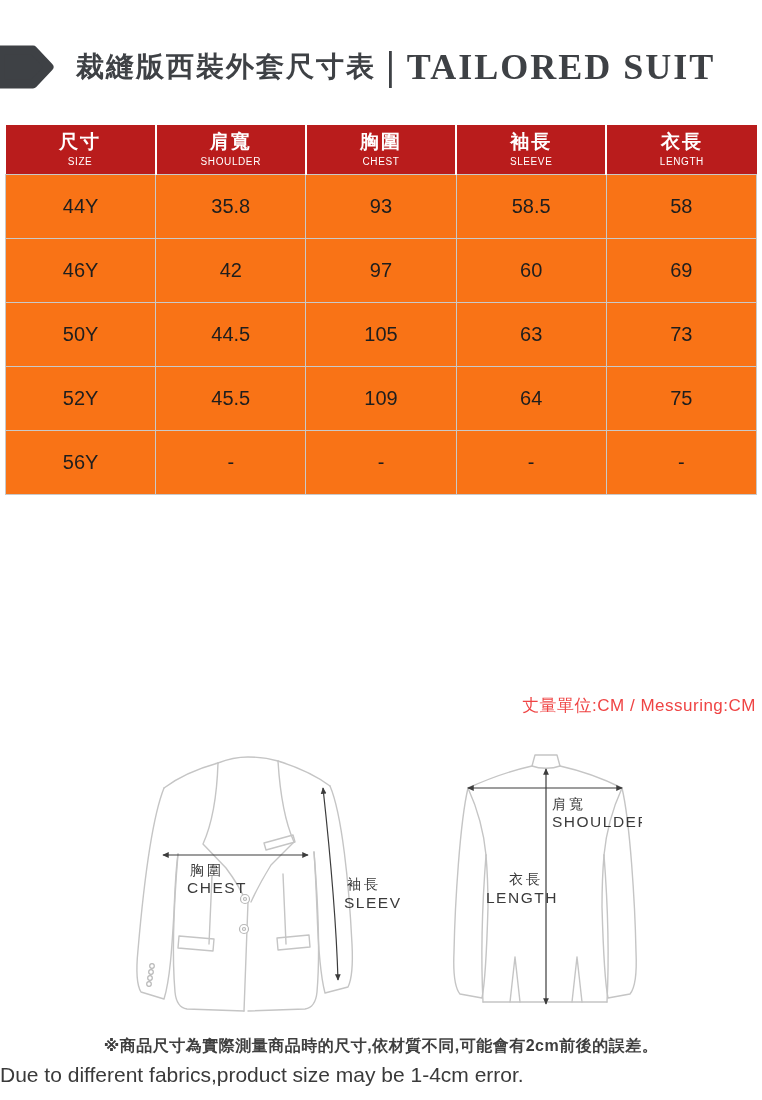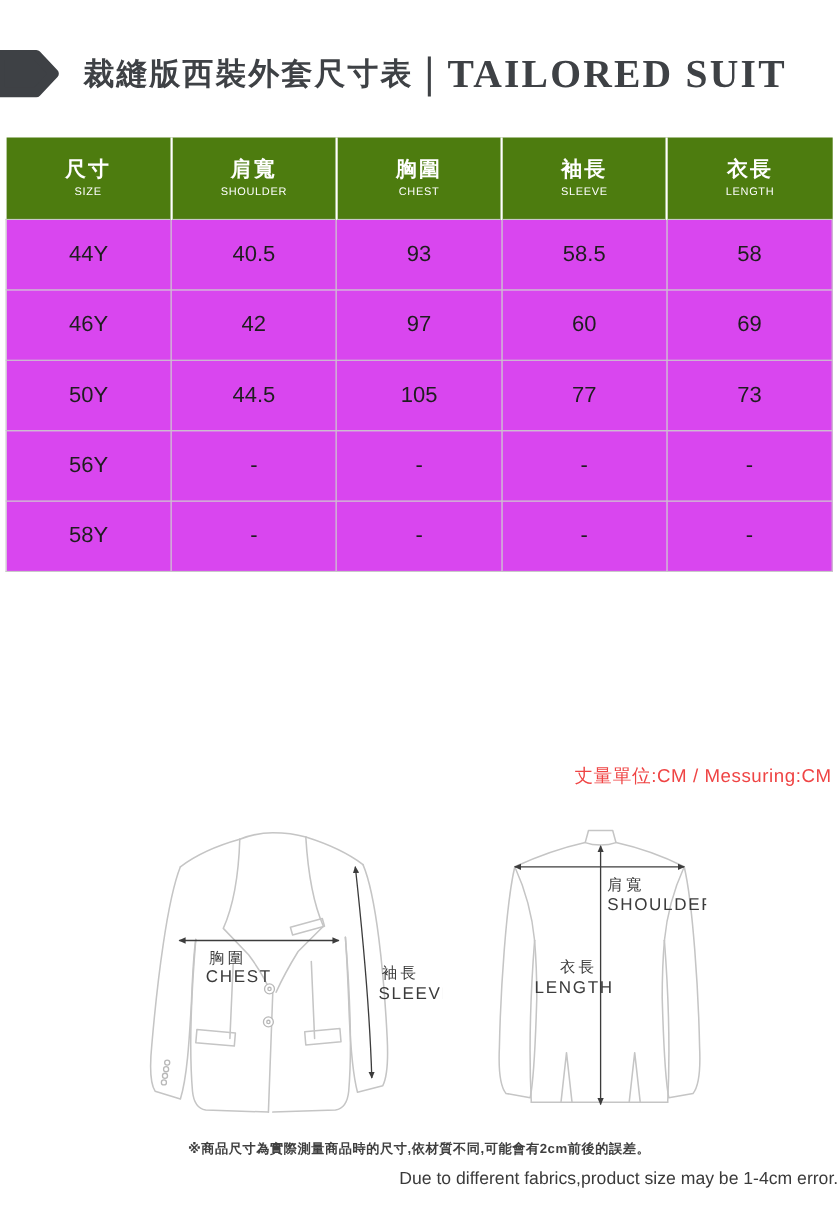--- a/index.html
+++ b/index.html
@@ -10,43 +10,43 @@
   .title-bar{position:absolute;top:40px;left:0;height:54px;display:flex;align-items:center;}
   .title-text{margin-left:22px;display:flex;align-items:center;color:#3e4145;white-space:nowrap;}
   .t-zh{font-size:28px;font-weight:700;letter-spacing:2px;}
   .t-bar{font-family:"Liberation Serif","DejaVu Serif",serif;font-size:40px;font-weight:700;
          margin:0 12px 4px 10px;color:#3e4145;}
   .t-en{font-family:"Liberation Serif","DejaVu Serif",serif;font-size:36px;font-weight:600;letter-spacing:2px;}
 
   
   table.size-table{position:absolute;left:5px;top:125px;width:752px;border-collapse:collapse;
         table-layout:fixed;text-align:center;}
-  .size-table th{background:#4d7c0f;color:#ffffff;height:74px;padding:0;border-right:2px solid #ffffff;}
+  .size-table th{background:#b91c1c;color:#ffffff;height:49px;padding:0;border-right:2px solid #ffffff;}
   .size-table th:last-child{border-right:none;}
   .th-zh{font-size:19px;font-weight:700;letter-spacing:2px;line-height:22px;}
   .th-en{font-size:10px;font-weight:400;letter-spacing:.6px;margin-top:3px;line-height:12px;}
-  .size-table td{height:61px;border:1px solid #c9c9c9;font-size:20px;color:#1e1e1e;background:#d946ef;}
+  .size-table td{height:61px;border:1px solid #c9c9c9;font-size:20px;color:#1e1e1e;background:#f97316;}
 
   
   .unit-note{position:absolute;top:694px;right:6px;font-size:17px;color:#ef4444;letter-spacing:.5px;}
 
   
   .front-jacket{position:absolute;left:130px;top:752px;}
   .back-jacket{position:absolute;left:452px;top:752px;}
   svg .outline{fill:none;stroke:#c5c5c5;stroke-width:1.4;stroke-linecap:round;stroke-linejoin:round;}
   svg .btn{fill:#ffffff;stroke:#b8b8b8;stroke-width:1.2;}
   svg .measure{fill:none;stroke:#3c3c3c;stroke-width:1.2;}
   svg text{fill:#3b3b3b;}
   .lbl-zh{font-size:14px;letter-spacing:3px;}
   .lbl-en{font-size:15.5px;letter-spacing:1.5px;}
 
   
-  .fn-zh{position:absolute;top:1036px;left:0;width:100%;text-align:center;font-size:12px;
+  .fn-zh{position:absolute;top:1036px;left:0;width:100%;text-align:center;font-size:16px;
          color:#3f3f3f;font-weight:600;letter-spacing:.5px;}
-  .fn-en{position:absolute;top:1063px;left:0;width:100%;text-align:right;font-size:16px;color:#3a3a3a;}
+  .fn-en{position:absolute;top:1063px;left:0;width:100%;text-align:left;font-size:21px;color:#3a3a3a;}
 </style>
 </head>
 <body>
 
 <div class="page">
 
   <div class="title-bar">
     <svg width="54" height="48" viewBox="0 0 54 48">
       <path d="M0,7 L33,7 L49,24 L33,41 L0,41 Z" fill="#3e4145" stroke="#3e4145" stroke-width="9" stroke-linejoin="round"></path>
     </svg>
@@ -78,48 +78,48 @@
         </th>
         <th>
           <div class="th-zh">衣長</div>
           <div class="th-en">LENGTH</div>
         </th>
       </tr>
     </thead>
     <tbody>
       <tr>
         <td>44Y</td>
-        <td>40.5</td>
+        <td>35.8</td>
         <td>93</td>
         <td>58.5</td>
         <td>58</td>
       </tr>
       <tr>
         <td>46Y</td>
         <td>42</td>
         <td>97</td>
         <td>60</td>
         <td>69</td>
       </tr>
       <tr>
         <td>50Y</td>
         <td>44.5</td>
         <td>105</td>
-        <td>77</td>
+        <td>63</td>
         <td>73</td>
       </tr>
       <tr>
-        <td>56Y</td>
-        <td>-</td>
-        <td>-</td>
-        <td>-</td>
-        <td>-</td>
+        <td>52Y</td>
+        <td>45.5</td>
+        <td>109</td>
+        <td>64</td>
+        <td>75</td>
       </tr>
       <tr>
-        <td>58Y</td>
+        <td>56Y</td>
         <td>-</td>
         <td>-</td>
         <td>-</td>
         <td>-</td>
       </tr>
     </tbody>
   </table>
 
   <div class="unit-note">丈量單位:CM / Messuring:CM</div>
 

